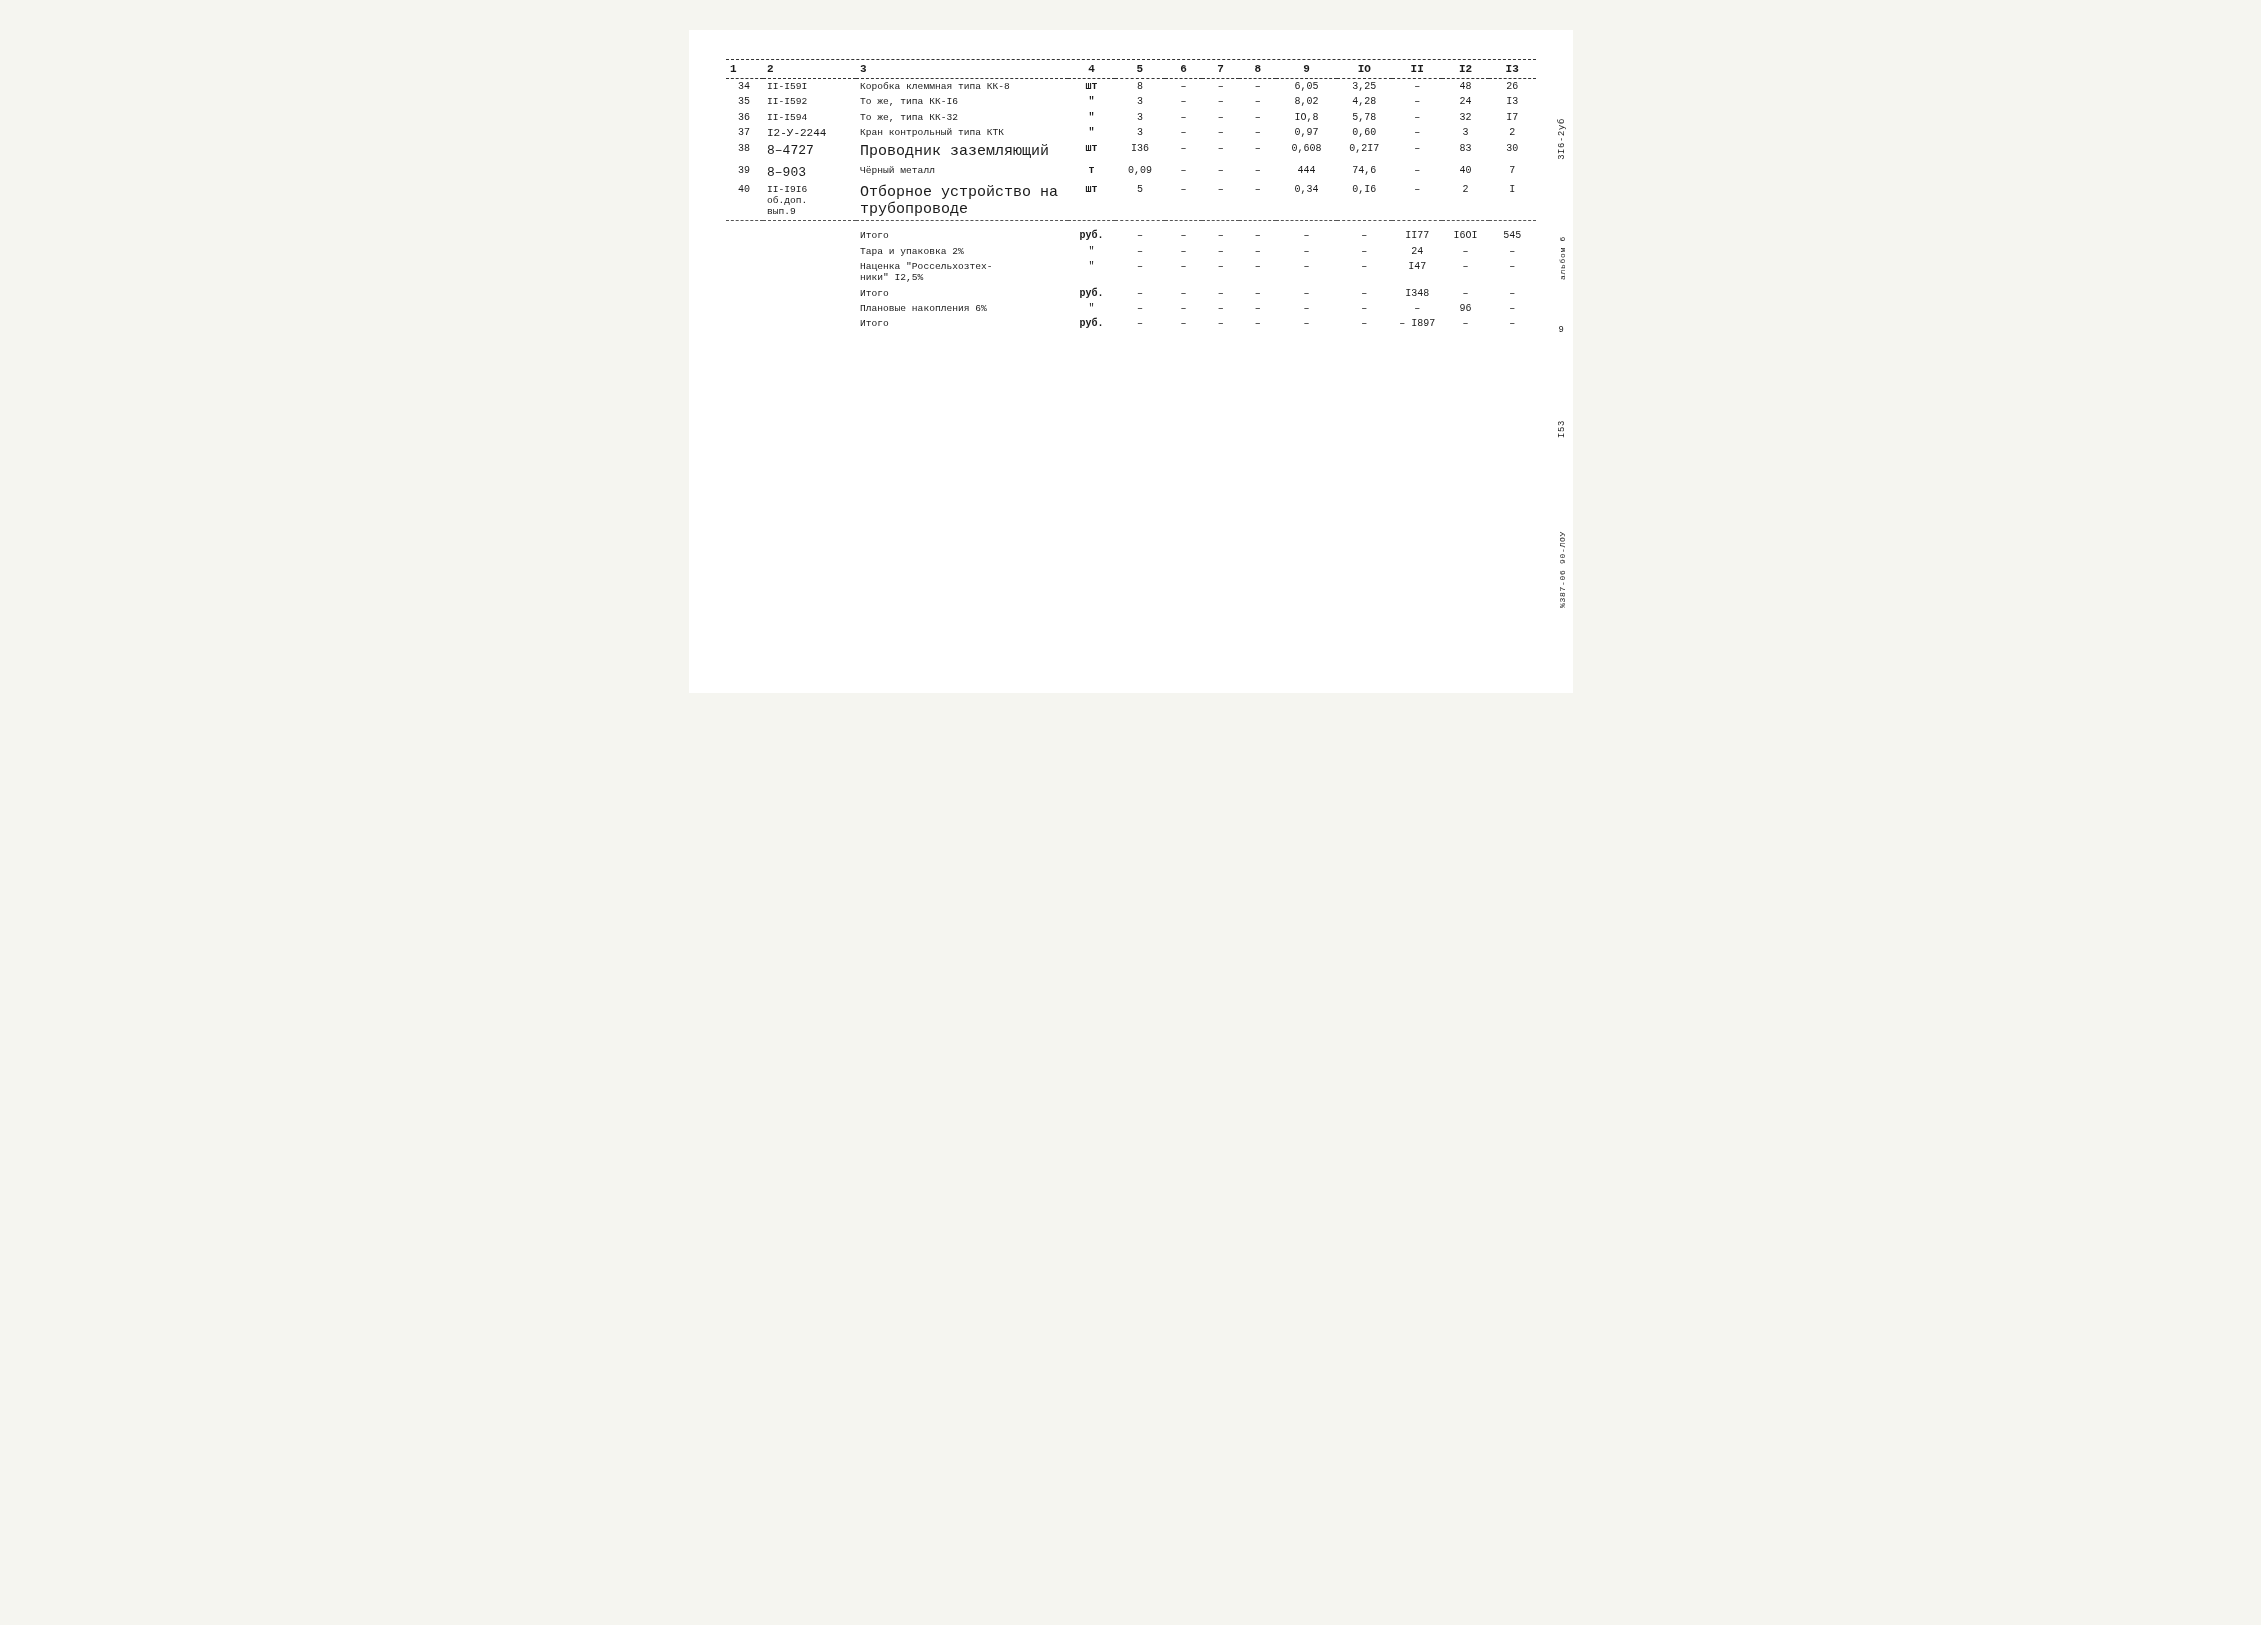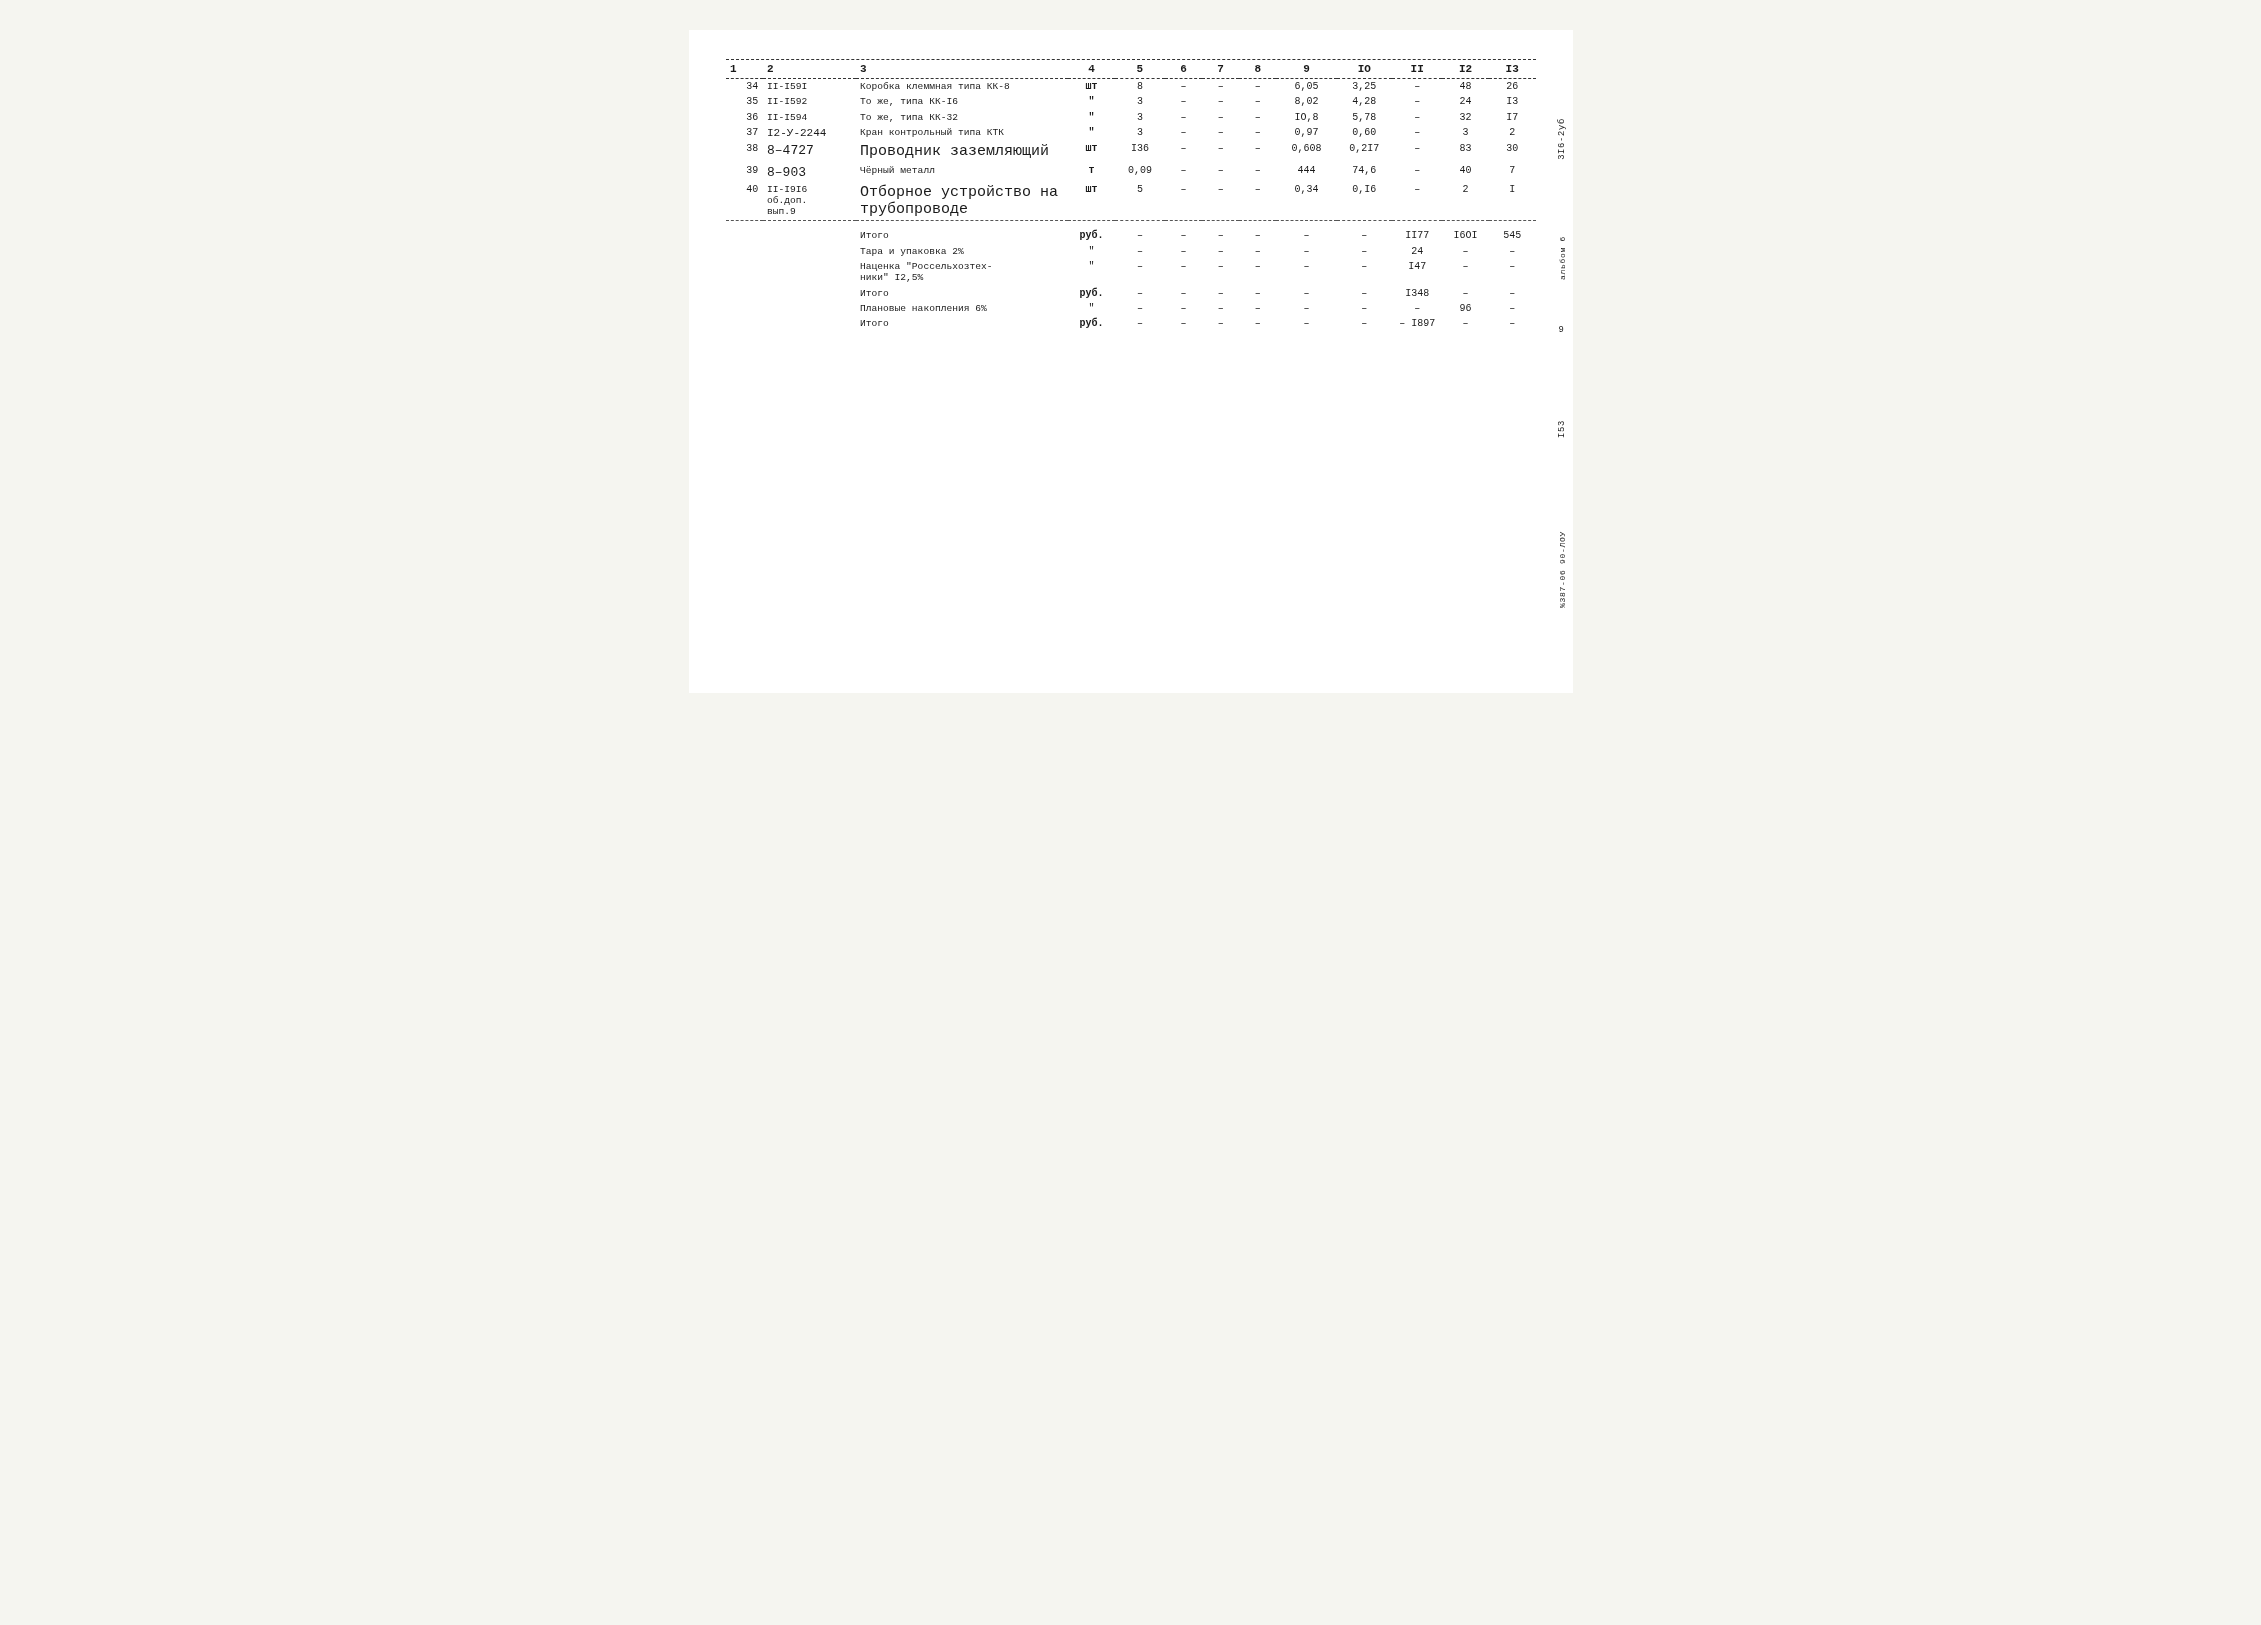--- a/index.html
+++ b/index.html
@@ -36,21 +36,21 @@
     .header-row td:nth-child(2),
     .header-row td:nth-child(3) {
       text-align: left;
     }
     .data-row td {
       padding: 2.2px 4.4px;
       vertical-align: top;
       text-align: center;
       font-size: 10px;
     }
-    .data-row td:nth-child(1) { text-align: right; width: 29.5px; }
+    .data-row td:nth-child(1) { text-align: center; width: 29.5px; }
     .data-row td:nth-child(2) { text-align: left; width: 74px; }
     .data-row td:nth-child(3) { text-align: left; width: 169px; }
     .data-row td:nth-child(4) { width: 37px; }
     .data-row td:nth-child(5) { width: 40px; }
     .data-row td:nth-child(6) { width: 29.5px; }
     .data-row td:nth-child(7) { width: 29.5px; }
     .data-row td:nth-child(8) { width: 29.5px; }
     .data-row td:nth-child(9) { width: 48px; }
     .data-row td:nth-child(10) { width: 44px; }
     .data-row td:nth-child(11) { width: 40px; }

